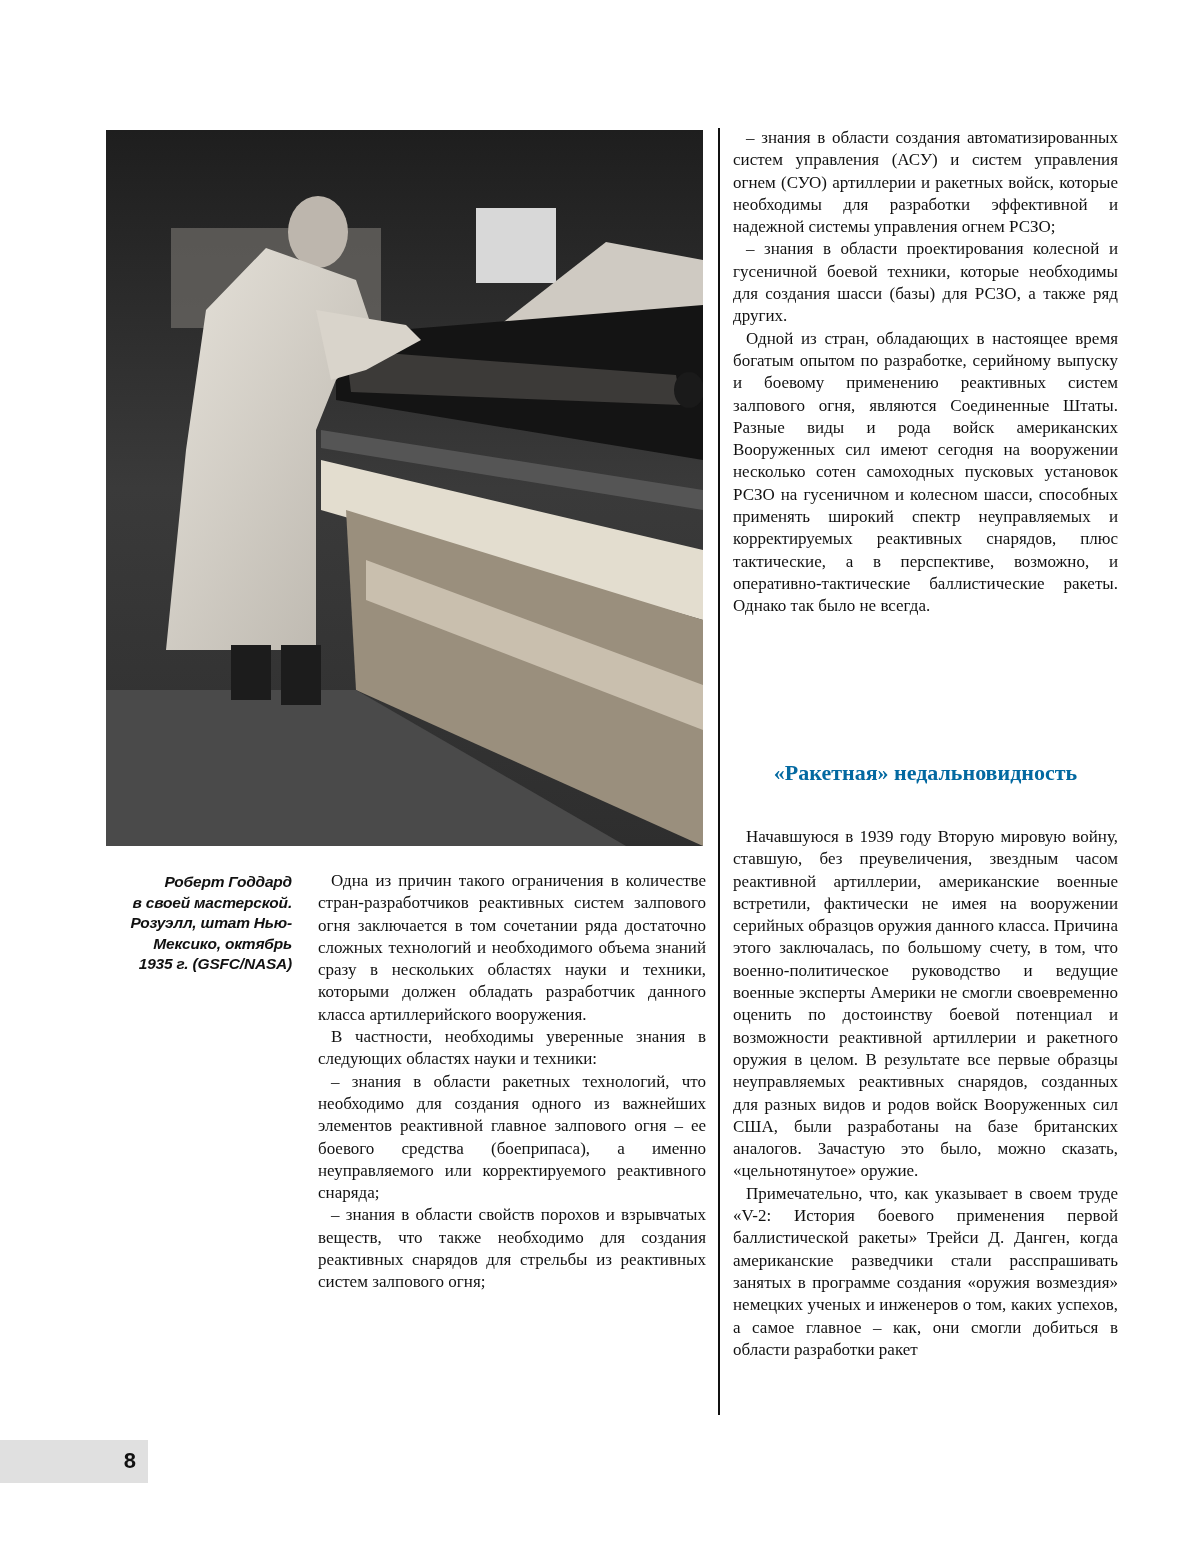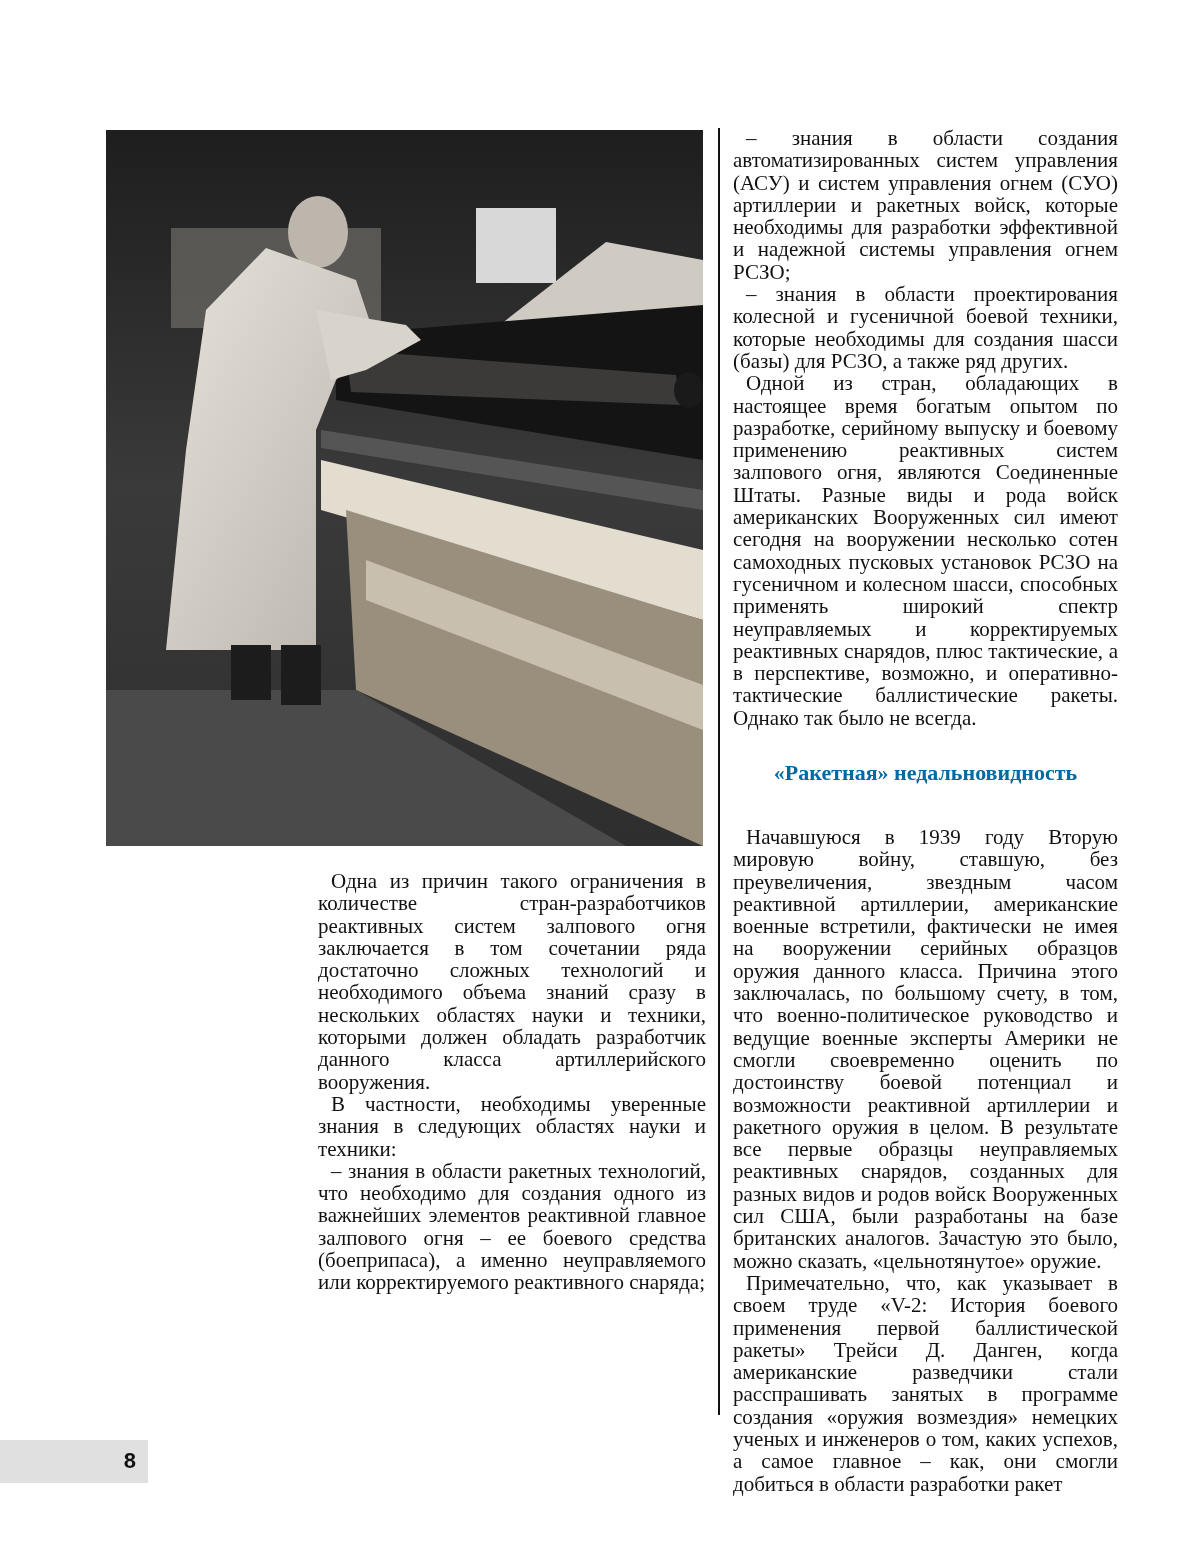--- a/index.html
+++ b/index.html
@@ -17,21 +17,21 @@
     text-align: right;
     font-family: "Liberation Sans", sans-serif;
     font-style: italic; font-weight: bold;
     font-size: 15.5px; line-height: 20.5px; color: #111;
     letter-spacing: -0.2px;
   }
 
   .col {
     position: absolute;
     font-family: "Liberation Serif", serif;
-    font-size: 21px; line-height: 22.3px; color: #111;
+    font-size: 17px; line-height: 22.3px; color: #111;
     text-align: justify; hyphens: manual;
   }
   .col p { margin: 0; text-indent: 13px; }
   .col p.noindent { text-indent: 0; }
   .col-mid { left: 318px; top: 870px; width: 388px; }
   .col-right-top { left: 733px; top: 127px; width: 385px; }
   .col-right-bottom { left: 733px; top: 826px; width: 385px; }
 
   .divider {
     position: absolute; left: 718px; top: 128px; width: 2px; height: 1287px;
@@ -99,25 +99,33 @@
 
       <polygon points="160,118 250,150 270,210 230,250 210,300 210,520 60,520 80,320 100,180" fill="url(#coat)"></polygon>
 
       <polygon points="210,180 300,195 315,210 260,240 225,250" fill="#d9d4cb"></polygon>
 
       <rect x="125" y="515" width="40" height="55" fill="#1c1c1c"></rect>
       <rect x="175" y="515" width="40" height="60" fill="#1c1c1c"></rect>
     </svg>
   </div>
 
+  <div class="caption">
+    <div>Роберт Годдард</div>
+    <div>в своей мастерской.</div>
+    <div>Розуэлл, штат Нью-</div>
+    <div>Мексико, октябрь</div>
+    <div>1935 г. (GSFC/NASA)</div>
+  </div>
 
   <div class="col col-mid">
     <p>Одна из причин такого ограничения в количестве стран-разработчиков реактивных систем залпового огня заключается в том сочетании ряда достаточно сложных технологий и необходимого объема знаний сразу в нескольких областях науки и техники, которыми должен обладать разработчик данного класса артиллерийского вооружения.</p>
     <p>В частности, необходимы уверенные знания в следующих областях науки и техники:</p>
     <p>– знания в области ракетных технологий, что необходимо для создания одного из важнейших элементов реактивной главное залпового огня – ее боевого средства (боеприпаса), а именно неуправляемого или корректируемого реактивного снаряда;</p>
+    <p>– знания в области свойств порохов и взрывчатых веществ, что также необходимо для создания реактивных снарядов для стрельбы из реактивных систем залпового огня;</p>
   </div>
 
   <div class="divider"></div>
 
   <div class="col col-right-top">
     <p>– знания в области создания автоматизированных систем управления (АСУ) и систем управления огнем (СУО) артиллерии и ракетных войск, которые необходимы для разработки эффективной и надежной системы управления огнем РСЗО;</p>
     <p>– знания в области проектирования колесной и гусеничной боевой техники, которые необходимы для создания шасси (базы) для РСЗО, а также ряд других.</p>
     <p>Одной из стран, обладающих в настоящее время богатым опытом по разработке, серийному выпуску и боевому применению реактивных систем залпового огня, являются Соединенные Штаты. Разные виды и рода войск американских Вооруженных сил имеют сегодня на вооружении несколько сотен самоходных пусковых установок РСЗО на гусеничном и колесном шасси, способных применять широкий спектр неуправляемых и корректируемых реактивных снарядов, плюс тактические, а в перспективе, возможно, и оперативно-тактические баллистические ракеты. Однако так было не всегда.</p>
   </div>
 

